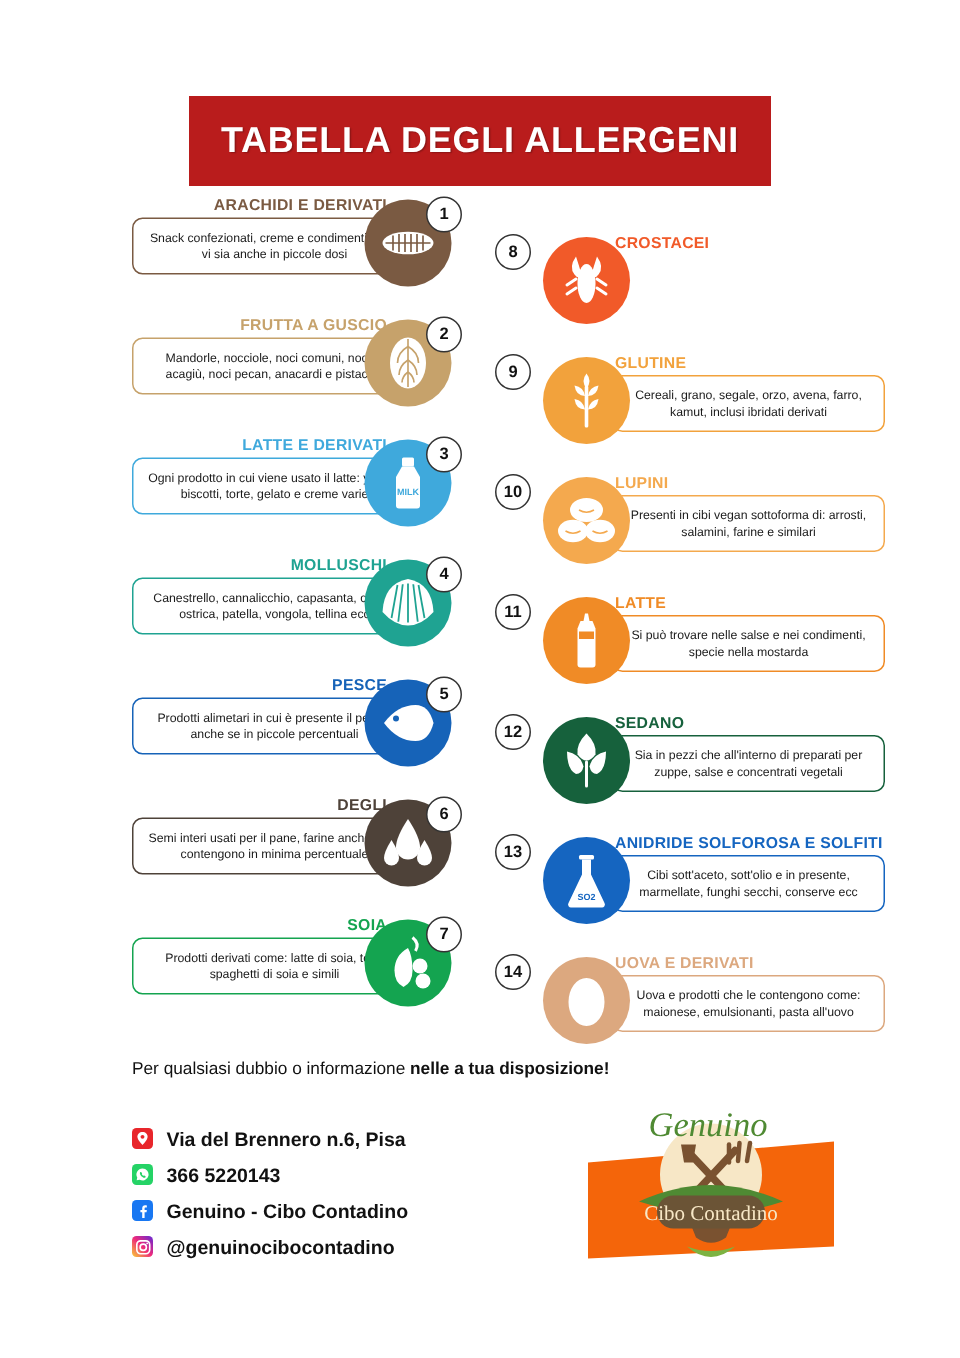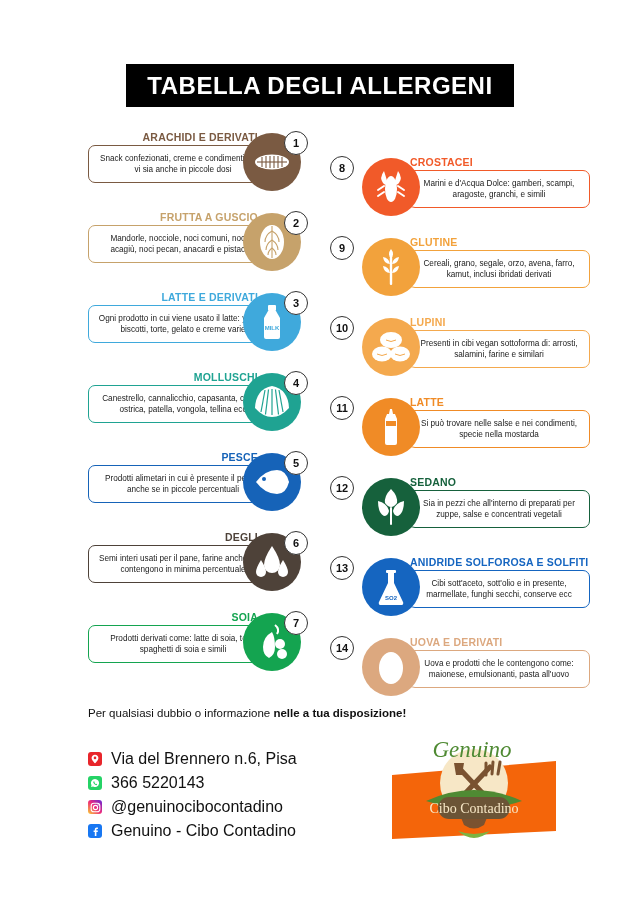--- a/index.html
+++ b/index.html
@@ -7,22 +7,22 @@
     width: 640px; height: 905px;
     background: #ffffff;
     font-family: "Liberation Sans", sans-serif;
     overflow: hidden;
   }
   .page { position: relative; width: 640px; height: 905px; background: #fff; }
 
   
   .title-bar {
     position: absolute; left: 126px; top: 64px;
-    width: 388px; height: 43px;
-    background: #000000;
+    width: 388px; height: 60px;
+    background: #b91c1c;
     display: flex; align-items: center; justify-content: center;
   }
   .title-bar span {
     color: #ffffff; font-size: 24px; font-weight: bold;
     letter-spacing: .5px; white-space: nowrap;
     text-shadow: 1px 1px 1px rgba(0,0,0,.25);
   }
 
   
   .col { position: absolute; }
@@ -76,21 +76,21 @@
     position: absolute; left: 88px; top: 707px;
     font-size: 11.5px; color: #111;
   }
   .footer-note b { font-weight: bold; }
 
   .contacts { position: absolute; left: 88px; top: 748px; }
   .contact {
     display: flex; align-items: center; gap: 9px;
     height: 22px; margin-bottom: 2px;
   }
-  .contact-label { font-size: 16px; color: #111; }
+  .contact-label { font-size: 13px; color: #111; font-weight: bold; }
   .ci { width: 14px; height: 14px; border-radius: 3px; flex: none;
         display: flex; align-items: center; justify-content: center; }
   .ci-pin  { background: #E8262B; }
   .ci-wa   { background: #25D366; }
   .ci-fb   { background: #1877F2; }
   .ci-ig   { background: linear-gradient(45deg,#F9CE34 0%,#EE2A7B 50%,#6228D7 100%); }
 
   
   .logo { position: absolute; left: 386px; top: 735px; width: 176px; height: 112px; }
 </style>
@@ -216,21 +216,20 @@
             </g>
           </svg>
         </div>
       <div class="num">7</div>
       </div>
     </div>
 
   <div class="col col-right" id="col-right">
       <div class="row">
       <div class="heading" style="color:#F15A29">CROSTACEI</div>
-      <div class="bubble" style="border-color:#F15A29">Marini e d'Acqua Dolce: gamberi, scampi, aragoste, granchi, e simili</div>
       <div class="disc" style="background:#F15A29">
           <svg width="40" height="40" viewBox="0 0 40 40">
             <g fill="#ffffff">
         <path d="M13 4 q-5 7 -1 12 q2 3 5 1 q-2 -7 -4 -13 z"></path>
         <path d="M27 4 q5 7 1 12 q-2 3 -5 1 q2 -7 4 -13 z"></path>
         <ellipse cx="20" cy="22" rx="6" ry="13"></ellipse>
         <g stroke="#ffffff" stroke-width="2" stroke-linecap="round">
         <line x1="13" y1="19" x2="7" y2="23"></line>
                 <line x1="13" y1="25" x2="7" y2="29"></line>
         <line x1="27" y1="19" x2="33" y2="23"></line>
@@ -349,36 +348,36 @@
       <div class="contact">
         <span class="ci ci-wa">
           <svg width="10" height="10" viewBox="0 0 10 10">
             <path d="M5 1 A4 4 0 0 0 1.5 7 L1.1 8.9 L3.1 8.5 A4 4 0 1 0 5 1 z" fill="#fff"></path>
             <path d="M3.6 3.4 q0.5 -0.3 0.8 0.2 l0.3 0.6 q0.1 0.3 -0.2 0.5 q0.4 0.9 1.2 1.2 q0.2 -0.3 0.5 -0.2 l0.6 0.3 q0.5 0.3 0.2 0.8 q-0.4 0.6 -1.3 0.3 Q3.8 6.4 3.3 4.6 q-0.2 -0.8 0.3 -1.2 z" fill="#25D366"></path>
           </svg>
         </span>
     <span class="contact-label">366 5220143</span>
       </div>
       <div class="contact">
+        <span class="ci ci-fb">
+          <svg width="10" height="10" viewBox="0 0 10 10">
+            <path d="M6.4 10 V6.1 h1.3 l0.2 -1.5 H6.4 V3.7 c0 -0.4 0.1 -0.7 0.7 -0.7 h0.8 V1.6 C7.7 1.6 7.2 1.5 6.7 1.5 c -1.1 0 -1.9 0.7 -1.9 2 v1.1 H3.6 V6.1 h1.2 V10 z" fill="#fff"></path>
+          </svg>
+        </span>
+    <span class="contact-label">Genuino - Cibo Contadino</span>
+      </div>
+      <div class="contact">
         <span class="ci ci-ig">
           <svg width="11" height="11" viewBox="0 0 11 11">
             <rect x="1.2" y="1.2" width="8.6" height="8.6" rx="2.6" fill="none" stroke="#fff" stroke-width="1.1"></rect>
             <circle cx="5.5" cy="5.5" r="2.1" fill="none" stroke="#fff" stroke-width="1.1"></circle>
             <circle cx="8.1" cy="2.9" r="0.6" fill="#fff"></circle>
           </svg>
         </span>
     <span class="contact-label">@genuinocibocontadino</span>
-      </div>
-      <div class="contact">
-        <span class="ci ci-fb">
-          <svg width="10" height="10" viewBox="0 0 10 10">
-            <path d="M6.4 10 V6.1 h1.3 l0.2 -1.5 H6.4 V3.7 c0 -0.4 0.1 -0.7 0.7 -0.7 h0.8 V1.6 C7.7 1.6 7.2 1.5 6.7 1.5 c -1.1 0 -1.9 0.7 -1.9 2 v1.1 H3.6 V6.1 h1.2 V10 z" fill="#fff"></path>
-          </svg>
-        </span>
-    <span class="contact-label">Genuino - Cibo Contadino</span>
       </div>
     </div>
 
   <div class="logo">
     <svg width="176" height="112" viewBox="0 0 176 112">
       <polygon points="6,40 170,26 170,96 6,104" fill="#F4650A"></polygon>
       <circle cx="88" cy="48" r="34" fill="#F7E7C6"></circle>
       <g stroke="#7A5230" stroke-width="5" stroke-linecap="round">
         <line x1="72" y1="32" x2="104" y2="66"></line>
         <line x1="104" y1="32" x2="72" y2="66"></line>

